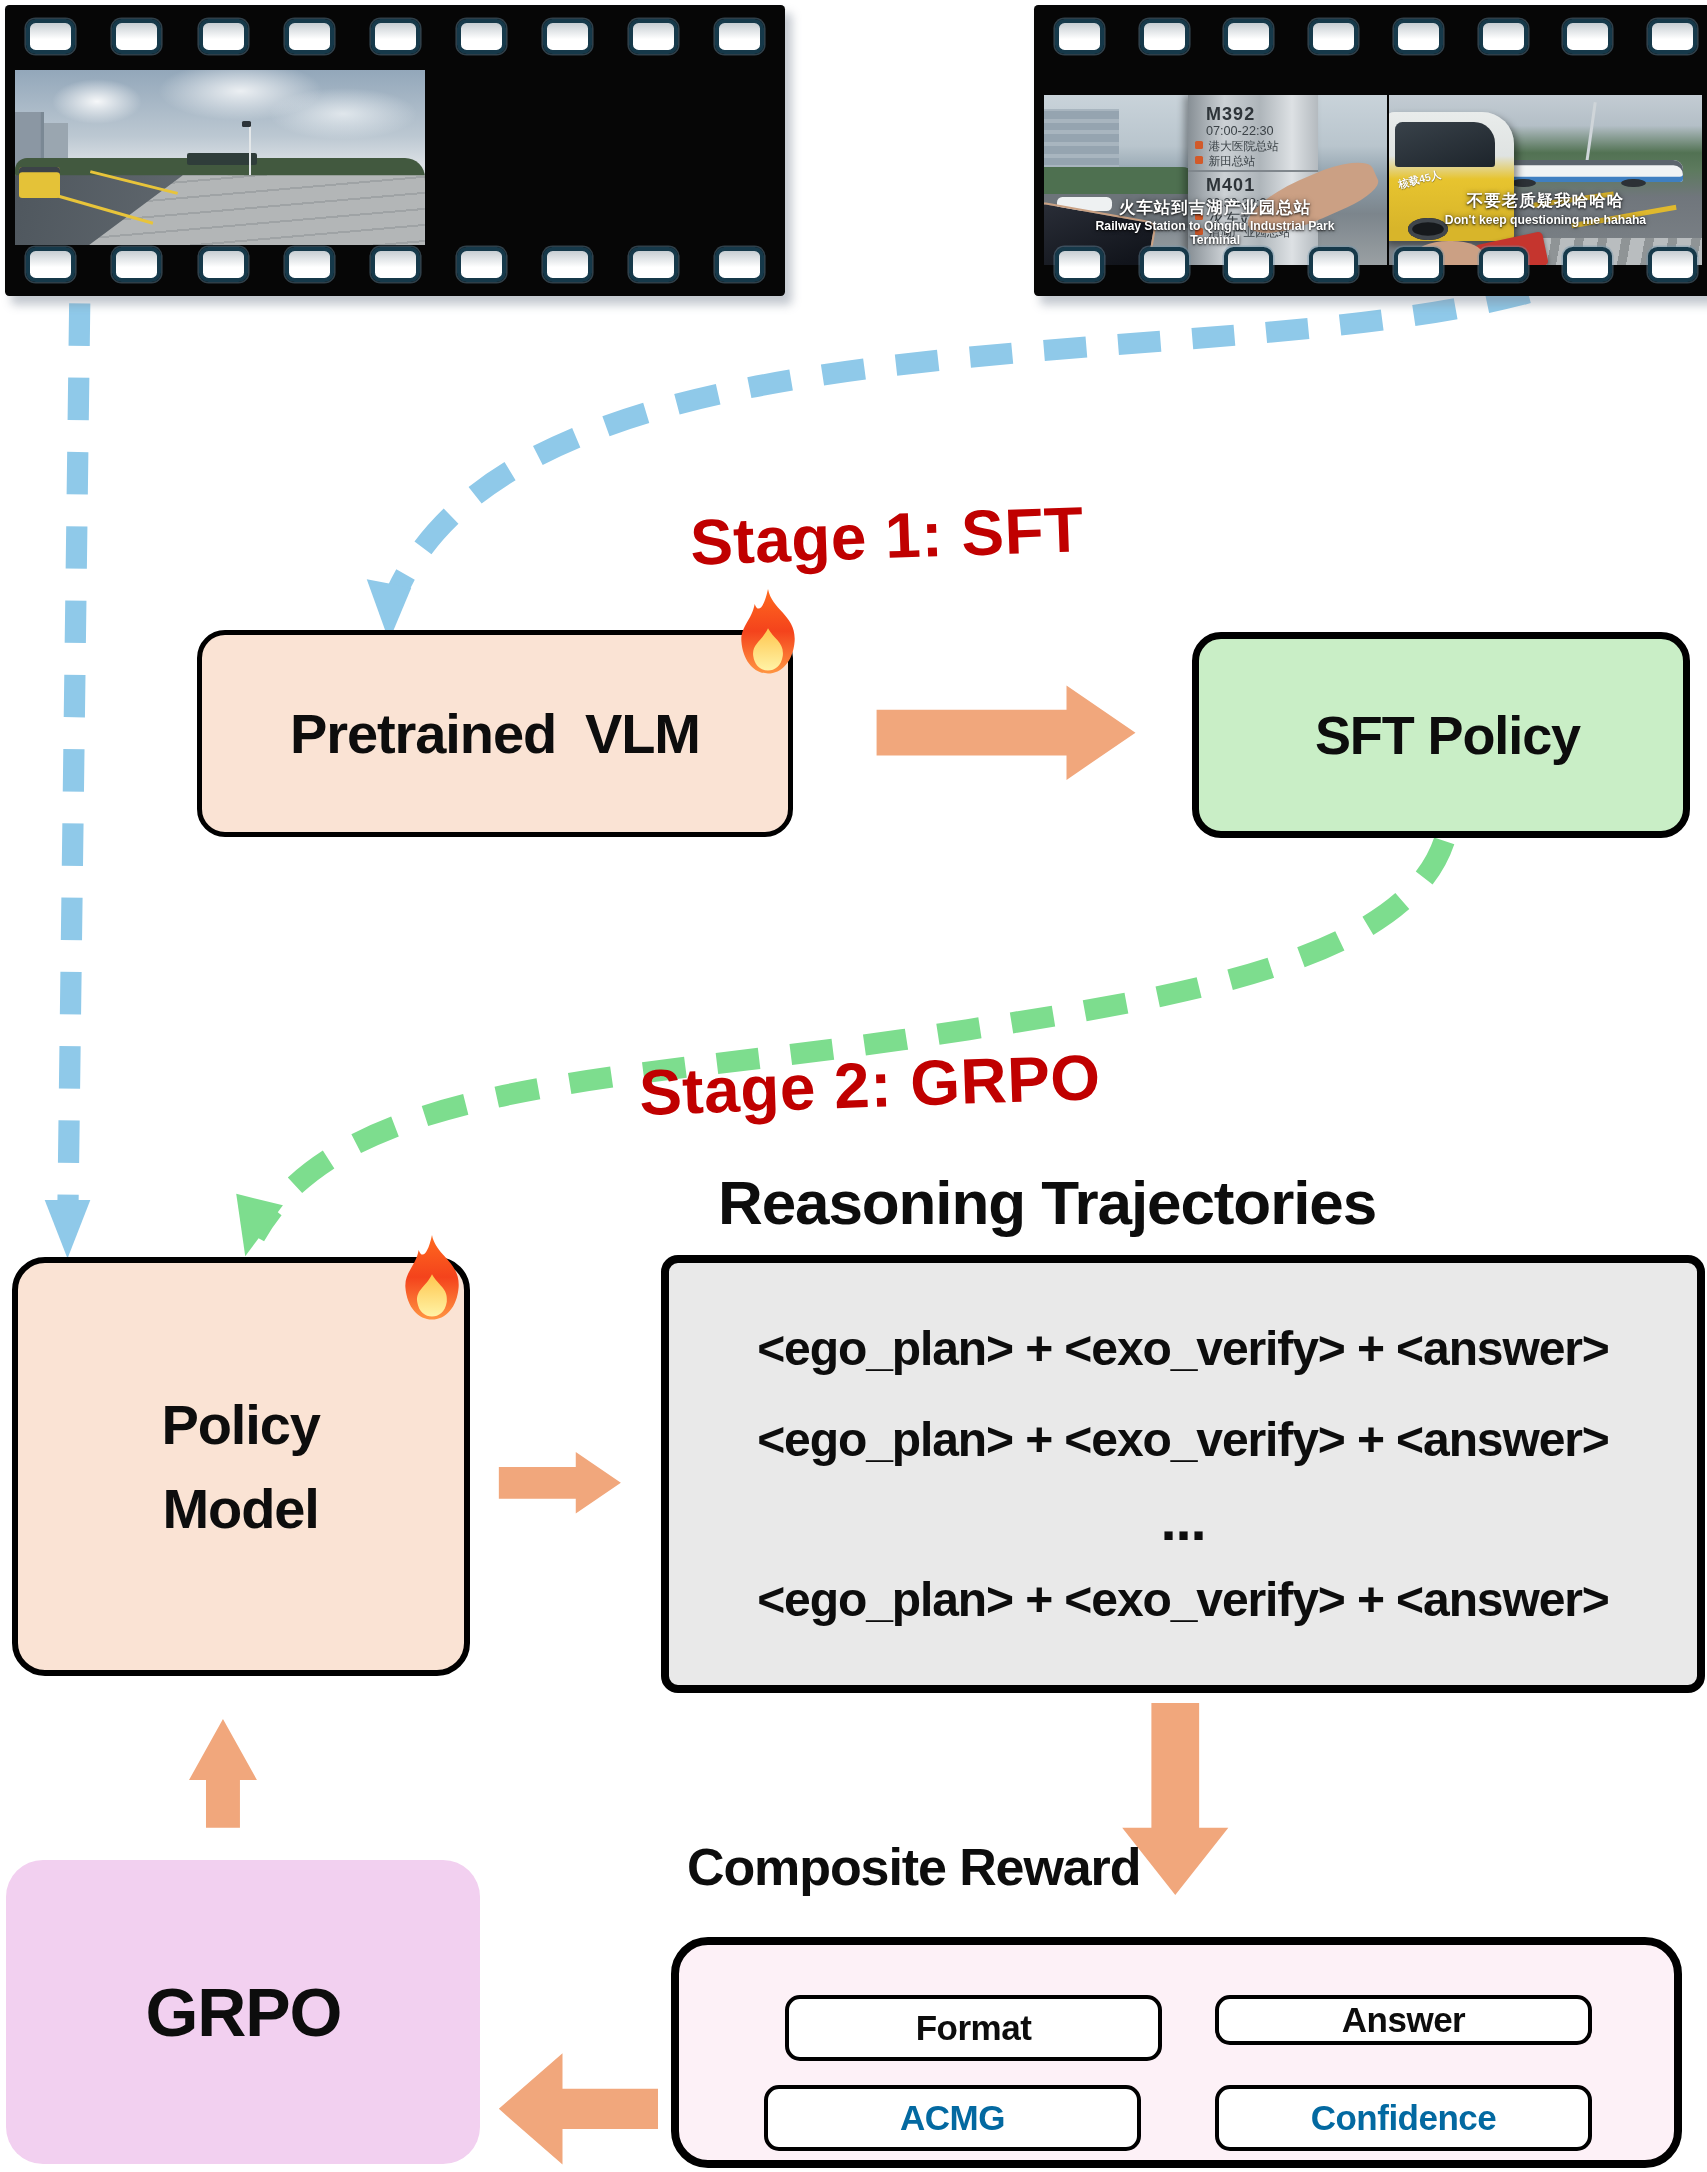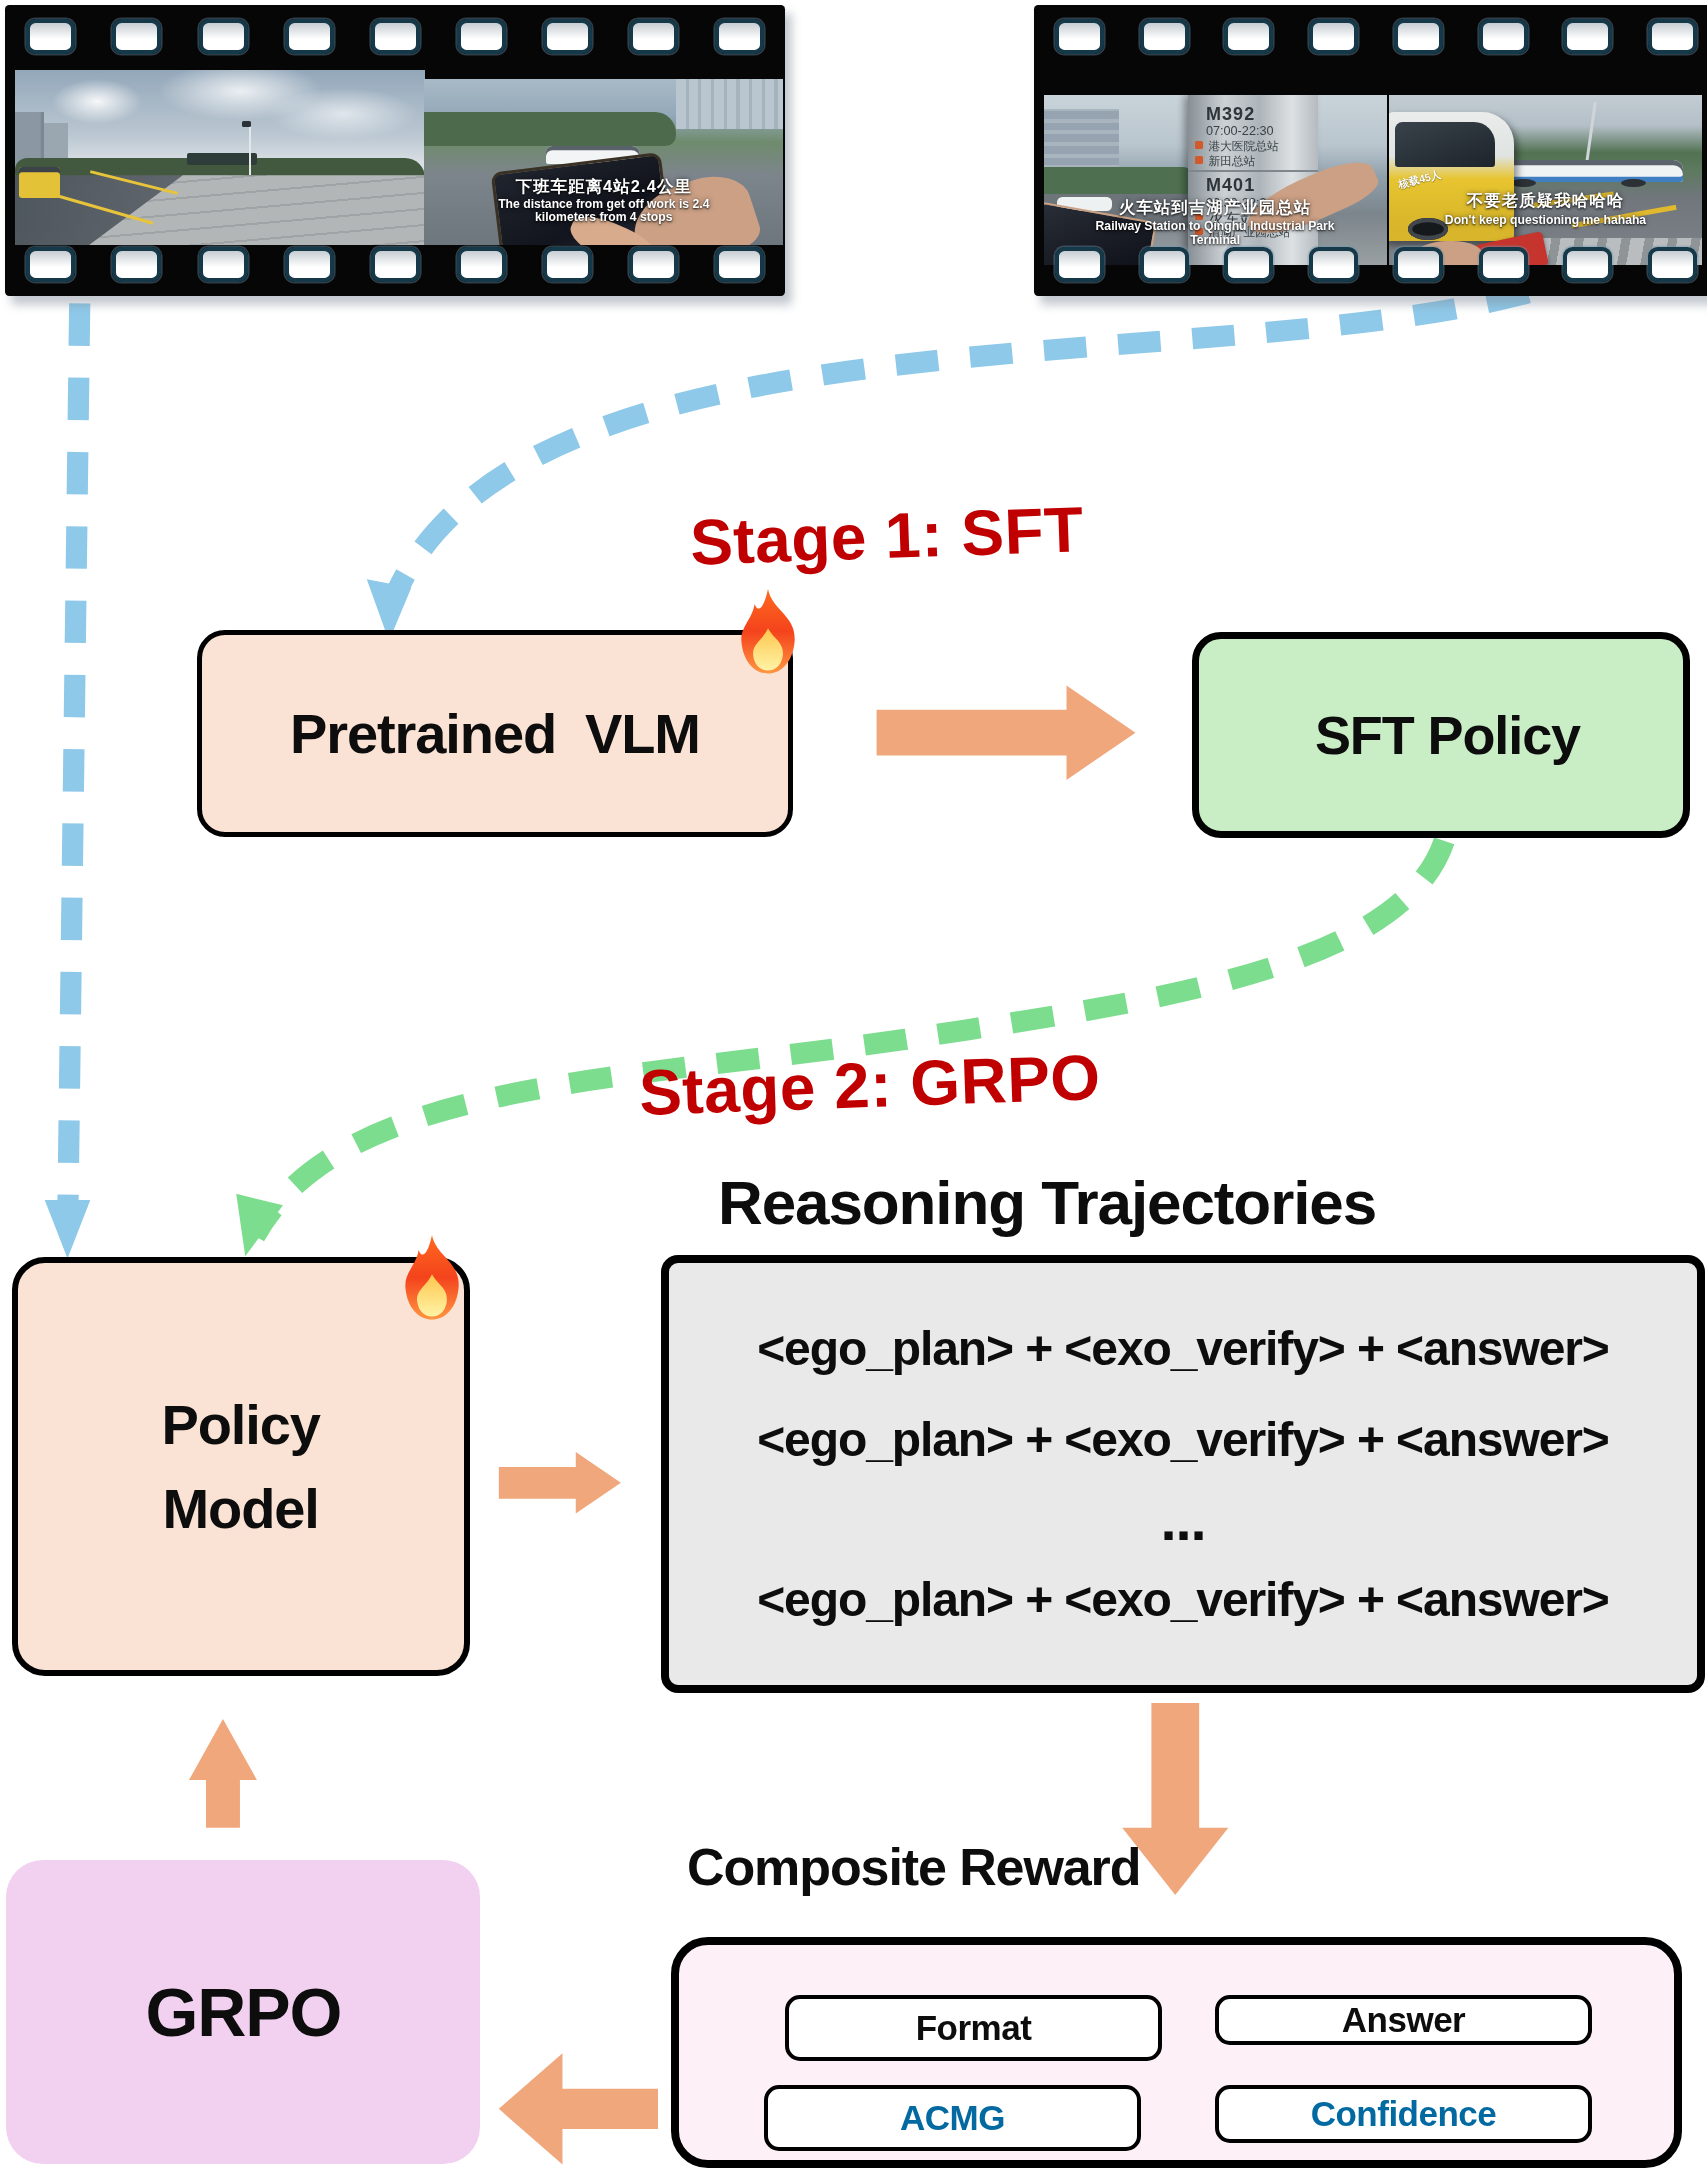--- a/index.html
+++ b/index.html
@@ -117,33 +117,20 @@
       repeating-linear-gradient(175deg,#b3b6b7 0 14px,#9fa3a5 14px 16px);
       clip-path:polygon(28% 0,100% 0,100% 100%,0 100%);"></div>
     <div class="ly" style="left:18%;top:63%;width:22%;height:2.7px;background:#e8c43a;transform:rotate(14deg);"></div>
     <div class="ly" style="left:8%;top:78%;width:26%;height:3.2px;background:#e8c43a;transform:rotate(16deg);"></div>
     <div class="ly" style="left:1%;top:55%;width:10%;height:18%;background:#e4c238;border-radius:3.2px;box-shadow:inset 0 5.3px 0 #3c4348;"></div>
     <div class="ly" style="left:42%;top:47%;width:17%;height:7%;background:#2f3d3a;border-radius:2.1px;"></div>
     <div class="ly" style="left:57%;top:30%;width:2.1px;height:30%;background:#e3e7e9;"></div>
     <div class="ly" style="left:55.5%;top:29%;width:8.5px;height:6.4px;background:#2c3338;border-radius:1.6px;"></div>
   </div>
 
-  <div class="photo" style="left:419px;top:74px;width:359px;height:166px;">
-    <div class="ly" style="inset:0;background:linear-gradient(180deg,#a9bac7 0%,#93a8b8 22%,#6f8b6d 38%,#7d858c 58%,#6e767d 100%);"></div>
-    <div class="ly" style="right:0;top:0;width:30%;height:30%;background:repeating-linear-gradient(90deg,#b9c6cf 0 9.6px,#a5b3bd 9.6px 12.7px);"></div>
-    <div class="ly" style="left:0;top:20%;width:70%;height:20%;background:#4d6b4c;border-radius:0 21px 10.6px 0;"></div>
-    <div class="ly" style="left:34%;top:40%;width:26%;height:11%;background:#f2f4f5;border-radius:6.4px 8.5px 2.1px 2.1px;box-shadow:inset 0 4.2px 0 #59616a;"></div>
-    <div class="ly" style="left:30%;top:56%;width:13%;height:4%;background:#dfe3e5;transform:rotate(-6deg);"></div>
-    <div class="ly" style="left:20%;top:50%;width:46%;height:56%;background:linear-gradient(160deg,#20242e 0%,#12151d 60%,#2a2f3a 100%);border:3.2px solid #3a3125;border-radius:10.6px;transform:rotate(-7deg);"></div>
-    <div class="ly" style="left:58%;top:62%;width:34%;height:48%;background:#cba084;border-radius:50% 40% 20% 50%;transform:rotate(-18deg);"></div>
-    <div class="ly" style="left:40%;top:88%;width:26%;height:22%;background:#d7ab8c;border-radius:45%;transform:rotate(24deg);"></div>
-    <div class="caption cap-zh" style="top:58%;">下班车距离4站2.4公里</div>
-    <div class="caption cap-en" style="top:71%;">The distance from get off work is 2.4</div>
-    <div class="caption cap-en" style="top:79%;">kilometers from 4 stops</div>
-  </div>
 </div>
 
 <div class="film" style="left:1034px;width:684px;">
   <div class="holes top">
       <div class="hole"></div>
       <div class="hole"></div>
       <div class="hole"></div>
       <div class="hole"></div>
       <div class="hole"></div>
       <div class="hole"></div>
@@ -239,21 +226,21 @@
 <div class="dbox pinkbox" style="left:671px;top:1937px;width:1011px;height:231px;border-width:8.5px;border-radius:37px;"></div>
 <div class="reward-cell" style="left:764px;top:1995px;width:377px;height:66px;margin-left:21px;">
   <span>Format</span>
 </div>
 <div class="reward-cell" style="left:1215px;top:1995px;width:377px;height:50px;">
   <span>Answer</span>
 </div>
 <div class="reward-cell red" style="left:764px;top:2085px;width:377px;height:66px;">
   <span>ACMG</span>
 </div>
-<div class="reward-cell red" style="left:1215px;top:2085px;width:377px;height:58px;">
+<div class="reward-cell red" style="left:1215px;top:2085px;width:377px;height:66px;">
   <span>Confidence</span>
 </div>
 
 <div class="dbox lavbox" style="left:6.4px;top:1860px;width:474px;height:304px;border-radius:37px;font-size:68px;">
   <span>GRPO</span>
 </div>
 
 <svg class="flame" style="left:731px;top:579px;" width="74" height="106" viewBox="0 0 100 120">
   <defs>
     <linearGradient id="fo1" x1="0" y1="0" x2="0" y2="1">

